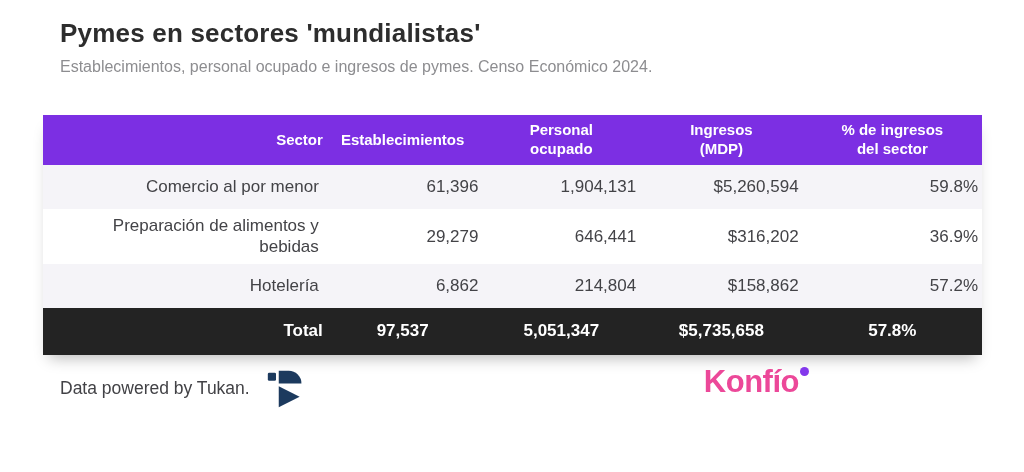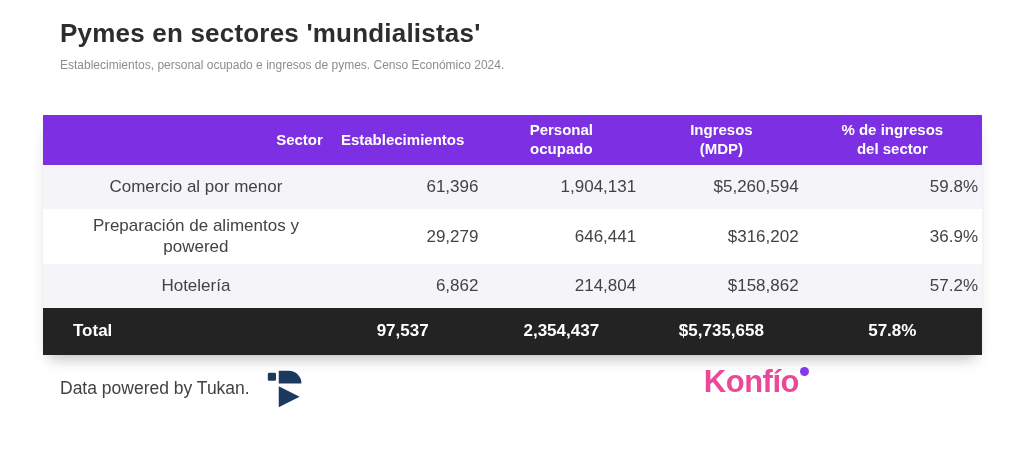--- a/index.html
+++ b/index.html
@@ -12,21 +12,21 @@
   }
   .page { position: relative; width: 861px; height: 472px; background:#fff; }
 
   .title {
     position: absolute; left: 60px; top: 18px;
     font-size: 26px; font-weight: 700; color: #2d2d2d;
     letter-spacing: 0.2px;
   }
   .subtitle {
     position: absolute; left: 60px; top: 58px;
-    font-size: 12px; color: #8d8d90;
+    font-size: 16px; color: #8d8d90;
   }
 
   .table-wrap {
     position: absolute; left: 43px; top: 115px; width: 939px;
     box-shadow: 0 9px 14px -6px rgba(0,0,0,0.28);
   }
   table { width: 100%; border-collapse: collapse; table-layout: fixed; }
   col.c0 { width: 29.8%; } col.c1 { width: 17.0%; }
   col.c2 { width: 16.8%; } col.c3 { width: 17.3%; }
   col.c4 { width: 19.1%; }
@@ -38,30 +38,30 @@
     text-align: center; line-height: 1.25;
   }
   thead th.sector-col { text-align: right; padding-left: 30px; }
 
   tbody td {
     font-size: 17px; color: #434347;
     text-align: right; vertical-align: middle;
     height: 44px; padding: 6px 4px;
     line-height: 1.25;
   }
-  tbody td.sector-col { text-align: center; padding-left: 30px; }
+  tbody td.sector-col { text-align: right; padding-left: 30px; }
   tbody tr:nth-child(odd)  { background: #f5f4f8; }
   tbody tr:nth-child(even) { background: #ffffff; }
 
   tfoot td {
     background: #232323; color: #ffffff;
     font-size: 17px; font-weight: 700;
     height: 47px; text-align: center; vertical-align: middle;
   }
-  tfoot td.sector-col { text-align: left; padding-left: 30px; }
+  tfoot td.sector-col { text-align: right; padding-left: 30px; }
 
   .footer-credit {
     position: absolute; left: 60px; top: 378px;
     font-size: 17.5px; color: #424246;
   }
   .tukan-logo { position: absolute; left: 266px; top: 368px; width: 40px; height: 42px; }
 
   .brand {
     position: absolute; right: 62px; top: 364px;
     font-size: 31px; font-weight: 700; color: #ec4899;
@@ -110,39 +110,39 @@
       </thead>
       <tbody>
         <tr>
           <td class="sector-col">Comercio al por menor</td>
           <td>61,396</td>
           <td>1,904,131</td>
           <td>$5,260,594</td>
           <td>59.8%</td>
         </tr>
         <tr>
-          <td class="sector-col">Preparación de alimentos y powered</td>
+          <td class="sector-col">Preparación de alimentos y bebidas</td>
           <td>29,279</td>
           <td>646,441</td>
           <td>$316,202</td>
           <td>36.9%</td>
         </tr>
         <tr>
           <td class="sector-col">Hotelería</td>
           <td>6,862</td>
           <td>214,804</td>
           <td>$158,862</td>
           <td>57.2%</td>
         </tr>
       </tbody>
       <tfoot>
         <tr>
           <td class="sector-col">Total</td>
           <td>97,537</td>
-          <td>2,354,437</td>
+          <td>5,051,347</td>
           <td>$5,735,658</td>
           <td>57.8%</td>
         </tr>
       </tfoot>
     </table>
   </div>
 
   <div class="footer-credit">Data powered by Tukan.</div>
 
   <svg class="tukan-logo" viewBox="0 0 44 44" aria-hidden="true">

